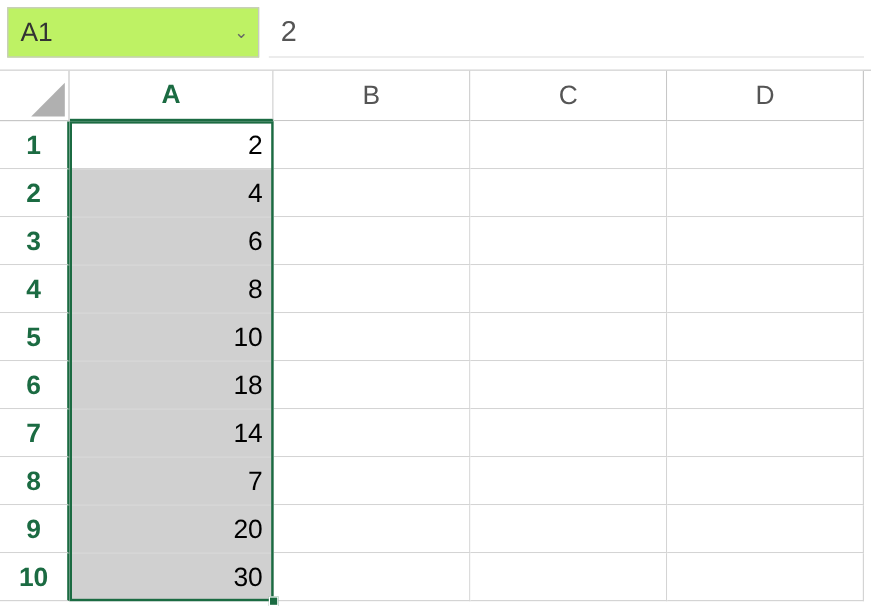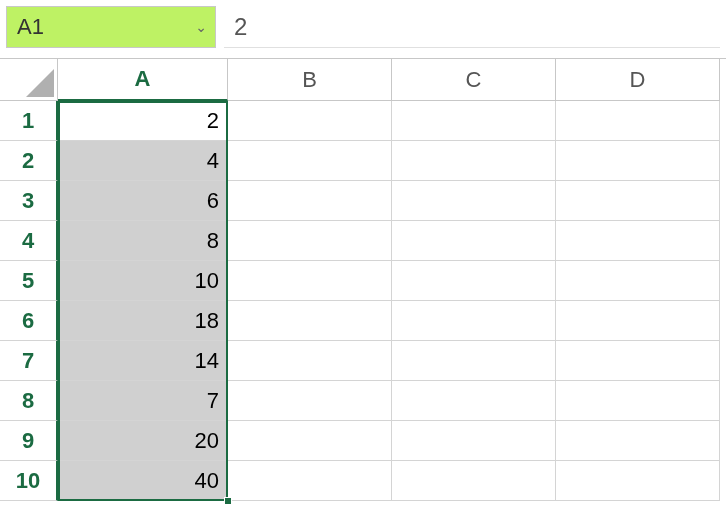--- a/index.html
+++ b/index.html
@@ -184,21 +184,21 @@
     <div class="selection-grid">
       <div class="sel-cell active">2</div>
       <div class="sel-cell">4</div>
       <div class="sel-cell">6</div>
       <div class="sel-cell">8</div>
       <div class="sel-cell">10</div>
       <div class="sel-cell">18</div>
       <div class="sel-cell">14</div>
       <div class="sel-cell">7</div>
       <div class="sel-cell">20</div>
-      <div class="sel-cell">40</div>
+      <div class="sel-cell">30</div>
     </div>
     <div class="selection-border"></div>
     <div class="fill-handle"></div>
   </div>
   <div class="cell"></div>
   <div class="cell"></div>
   <div class="cell"></div>
 
   <div class="row-header selected">2</div>
   <div class="cell"></div>

